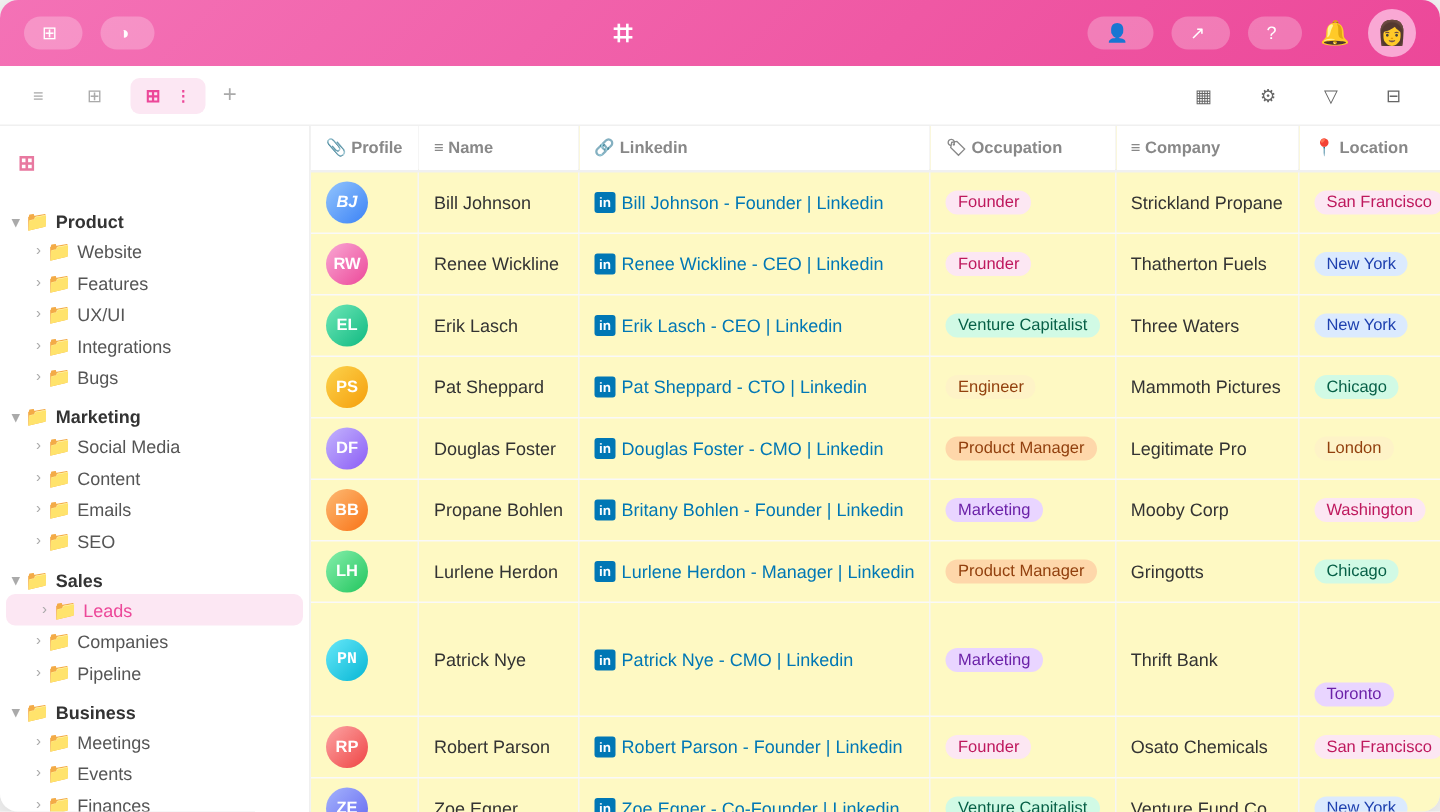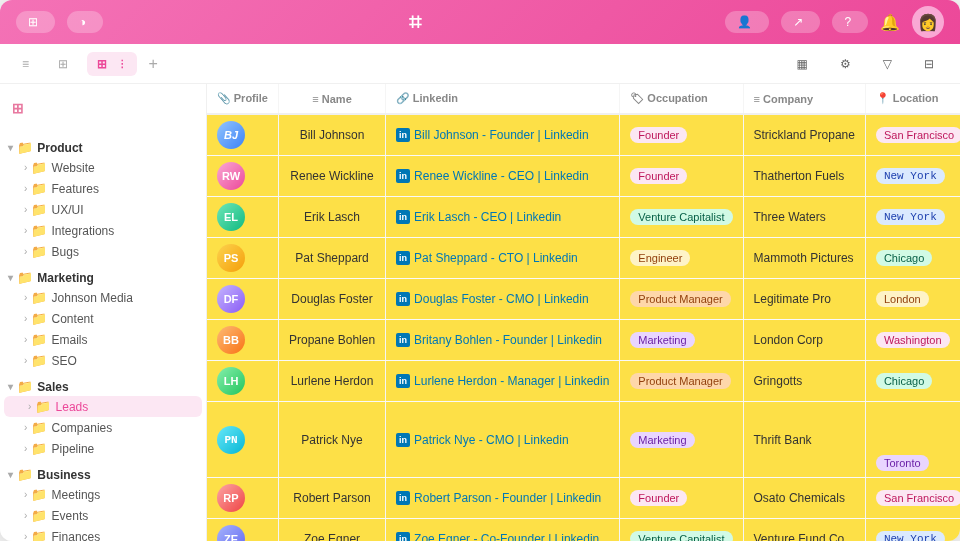--- a/index.html
+++ b/index.html
@@ -33,47 +33,47 @@
     .new-folder-btn { padding: 6px 12px; font-size: 12px; color: #aaa; cursor: pointer; display: flex; align-items: center; gap: 4px; }
     .sidebar-section { margin-bottom: 4px; }
     .sidebar-group { padding: 4px 8px 2px 8px; font-size: 12px; color: #333; cursor: pointer; display: flex; align-items: center; gap: 4px; font-weight: 600; }
     .sidebar-item { padding: 3px 8px 3px 24px; font-size: 12px; color: #555; cursor: pointer; display: flex; align-items: center; gap: 4px; }
     .sidebar-item.active { background: #fce7f3; color: #ec4899; border-radius: 6px; margin: 0 4px; }
     .folder-icon { color: #f9a8d4; font-size: 13px; }
     .folder-icon.pink { color: #f472b6; }
     .chevron { font-size: 10px; color: #aaa; }
 
     
-    .table-area { flex: 1; overflow-x: auto; overflow-y: auto; background: #fde047; }
+    .table-area { flex: 1; overflow-x: auto; overflow-y: auto; background: #fef9c3; }
     table { width: 100%; border-collapse: collapse; font-size: 12px; }
     thead tr { border-bottom: 2px solid #f0f0f0; position: sticky; top: 0; background: white; z-index: 10; }
     th { padding: 8px 10px; text-align: left; color: #888; font-weight: 600; font-size: 11px; white-space: nowrap; border-right: 1px solid #f5f5f5; }
     td { padding: 6px 10px; border-bottom: 1px solid #f9f9f9; border-right: 1px solid #f5f5f5; vertical-align: middle; white-space: nowrap; color: #333; }
 
     .profile-avatar { width: 28px; height: 28px; border-radius: 50%; background: linear-gradient(135deg, #f9a8d4, #ec4899); display: inline-flex; align-items: center; justify-content: center; font-size: 11px; color: white; font-weight: 600; }
     .linkedin-link { color: #0077b5; text-decoration: none; display: flex; align-items: center; gap: 4px; font-size: 12px; }
     .linkedin-icon { width: 14px; height: 14px; background: #0077b5; border-radius: 2px; display: inline-flex; align-items: center; justify-content: center; color: white; font-size: 9px; font-weight: 900; flex-shrink: 0; }
 
     .badge { display: inline-block; padding: 2px 8px; border-radius: 12px; font-size: 11px; font-weight: 500; }
     .badge-founder { background: #fce7f3; color: #be185d; }
     .badge-engineer { background: #fef3c7; color: #92400e; }
     .badge-vc { background: #d1fae5; color: #065f46; }
     .badge-marketing { background: #e9d5ff; color: #6b21a8; }
     .badge-pm { background: #fed7aa; color: #92400e; }
 
     .location-badge { display: inline-block; padding: 2px 8px; border-radius: 12px; font-size: 11px; font-weight: 500; }
     .loc-sf { background: #fce7f3; color: #be185d; }
-    .loc-ny { background: #dbeafe; color: #1e40af; font-family: Liberation Mono, monospace; }
+    .loc-ny { background: #dbeafe; color: #1e40af; }
     .loc-chicago { background: #d1fae5; color: #065f46; }
     .loc-london { background: #fef3c7; color: #92400e; }
     .loc-toronto { background: #e9d5ff; color: #6b21a8; margin-top: 47px; }
     .loc-washington { background: #fce7f3; color: #be185d; }
 
     .col-profile { width: 60px; }
-    .col-name { width: 110px; text-align: center; }
+    .col-name { width: 110px; }
     .col-linkedin { width: 190px; }
     .col-occupation { width: 130px; }
     .col-company { width: 130px; }
     .col-location { width: 110px; }
 
     .avatar-1 { background: linear-gradient(135deg, #93c5fd, #3b82f6); font-style: italic; }
     .avatar-2 { background: linear-gradient(135deg, #f9a8d4, #ec4899); }
     .avatar-3 { background: linear-gradient(135deg, #6ee7b7, #10b981); }
     .avatar-4 { background: linear-gradient(135deg, #fcd34d, #f59e0b); text-align: right; }
     .avatar-5 { background: linear-gradient(135deg, #c4b5fd, #8b5cf6); }
@@ -204,21 +204,21 @@
 
       <div class="sidebar-section">
         <div class="sidebar-group">
           <span class="chevron">▾</span>
           <span class="folder-icon pink">📁</span>
           <span>Marketing</span>
         </div>
         <div class="sidebar-item">
           <span class="chevron">›</span>
           <span class="folder-icon">📁</span>
-          <span>Johnson Media</span>
+          <span>Social Media</span>
         </div>
         <div class="sidebar-item">
           <span class="chevron">›</span>
           <span class="folder-icon">📁</span>
           <span>Content</span>
         </div>
         <div class="sidebar-item">
           <span class="chevron">›</span>
           <span class="folder-icon">📁</span>
           <span>Emails</span>
@@ -411,21 +411,21 @@
     <td class="col-name">Propane Bohlen</td>
     <td class="col-linkedin">
       <a class="linkedin-link" href="#">
         <span class="linkedin-icon">in</span>
         Britany Bohlen - Founder | Linkedin
       </a>
     </td>
     <td class="col-occupation">
       <span class="badge badge-marketing">Marketing</span>
     </td>
-    <td class="col-company">London Corp</td>
+    <td class="col-company">Mooby Corp</td>
     <td class="col-location">
       <span class="location-badge loc-washington">Washington</span>
     </td>
 
   </tr>
             <tr>
     <td class="col-profile">
       <div class="profile-avatar avatar-7">LH</div>
     </td>
     <td class="col-name">Lurlene Herdon</td>

